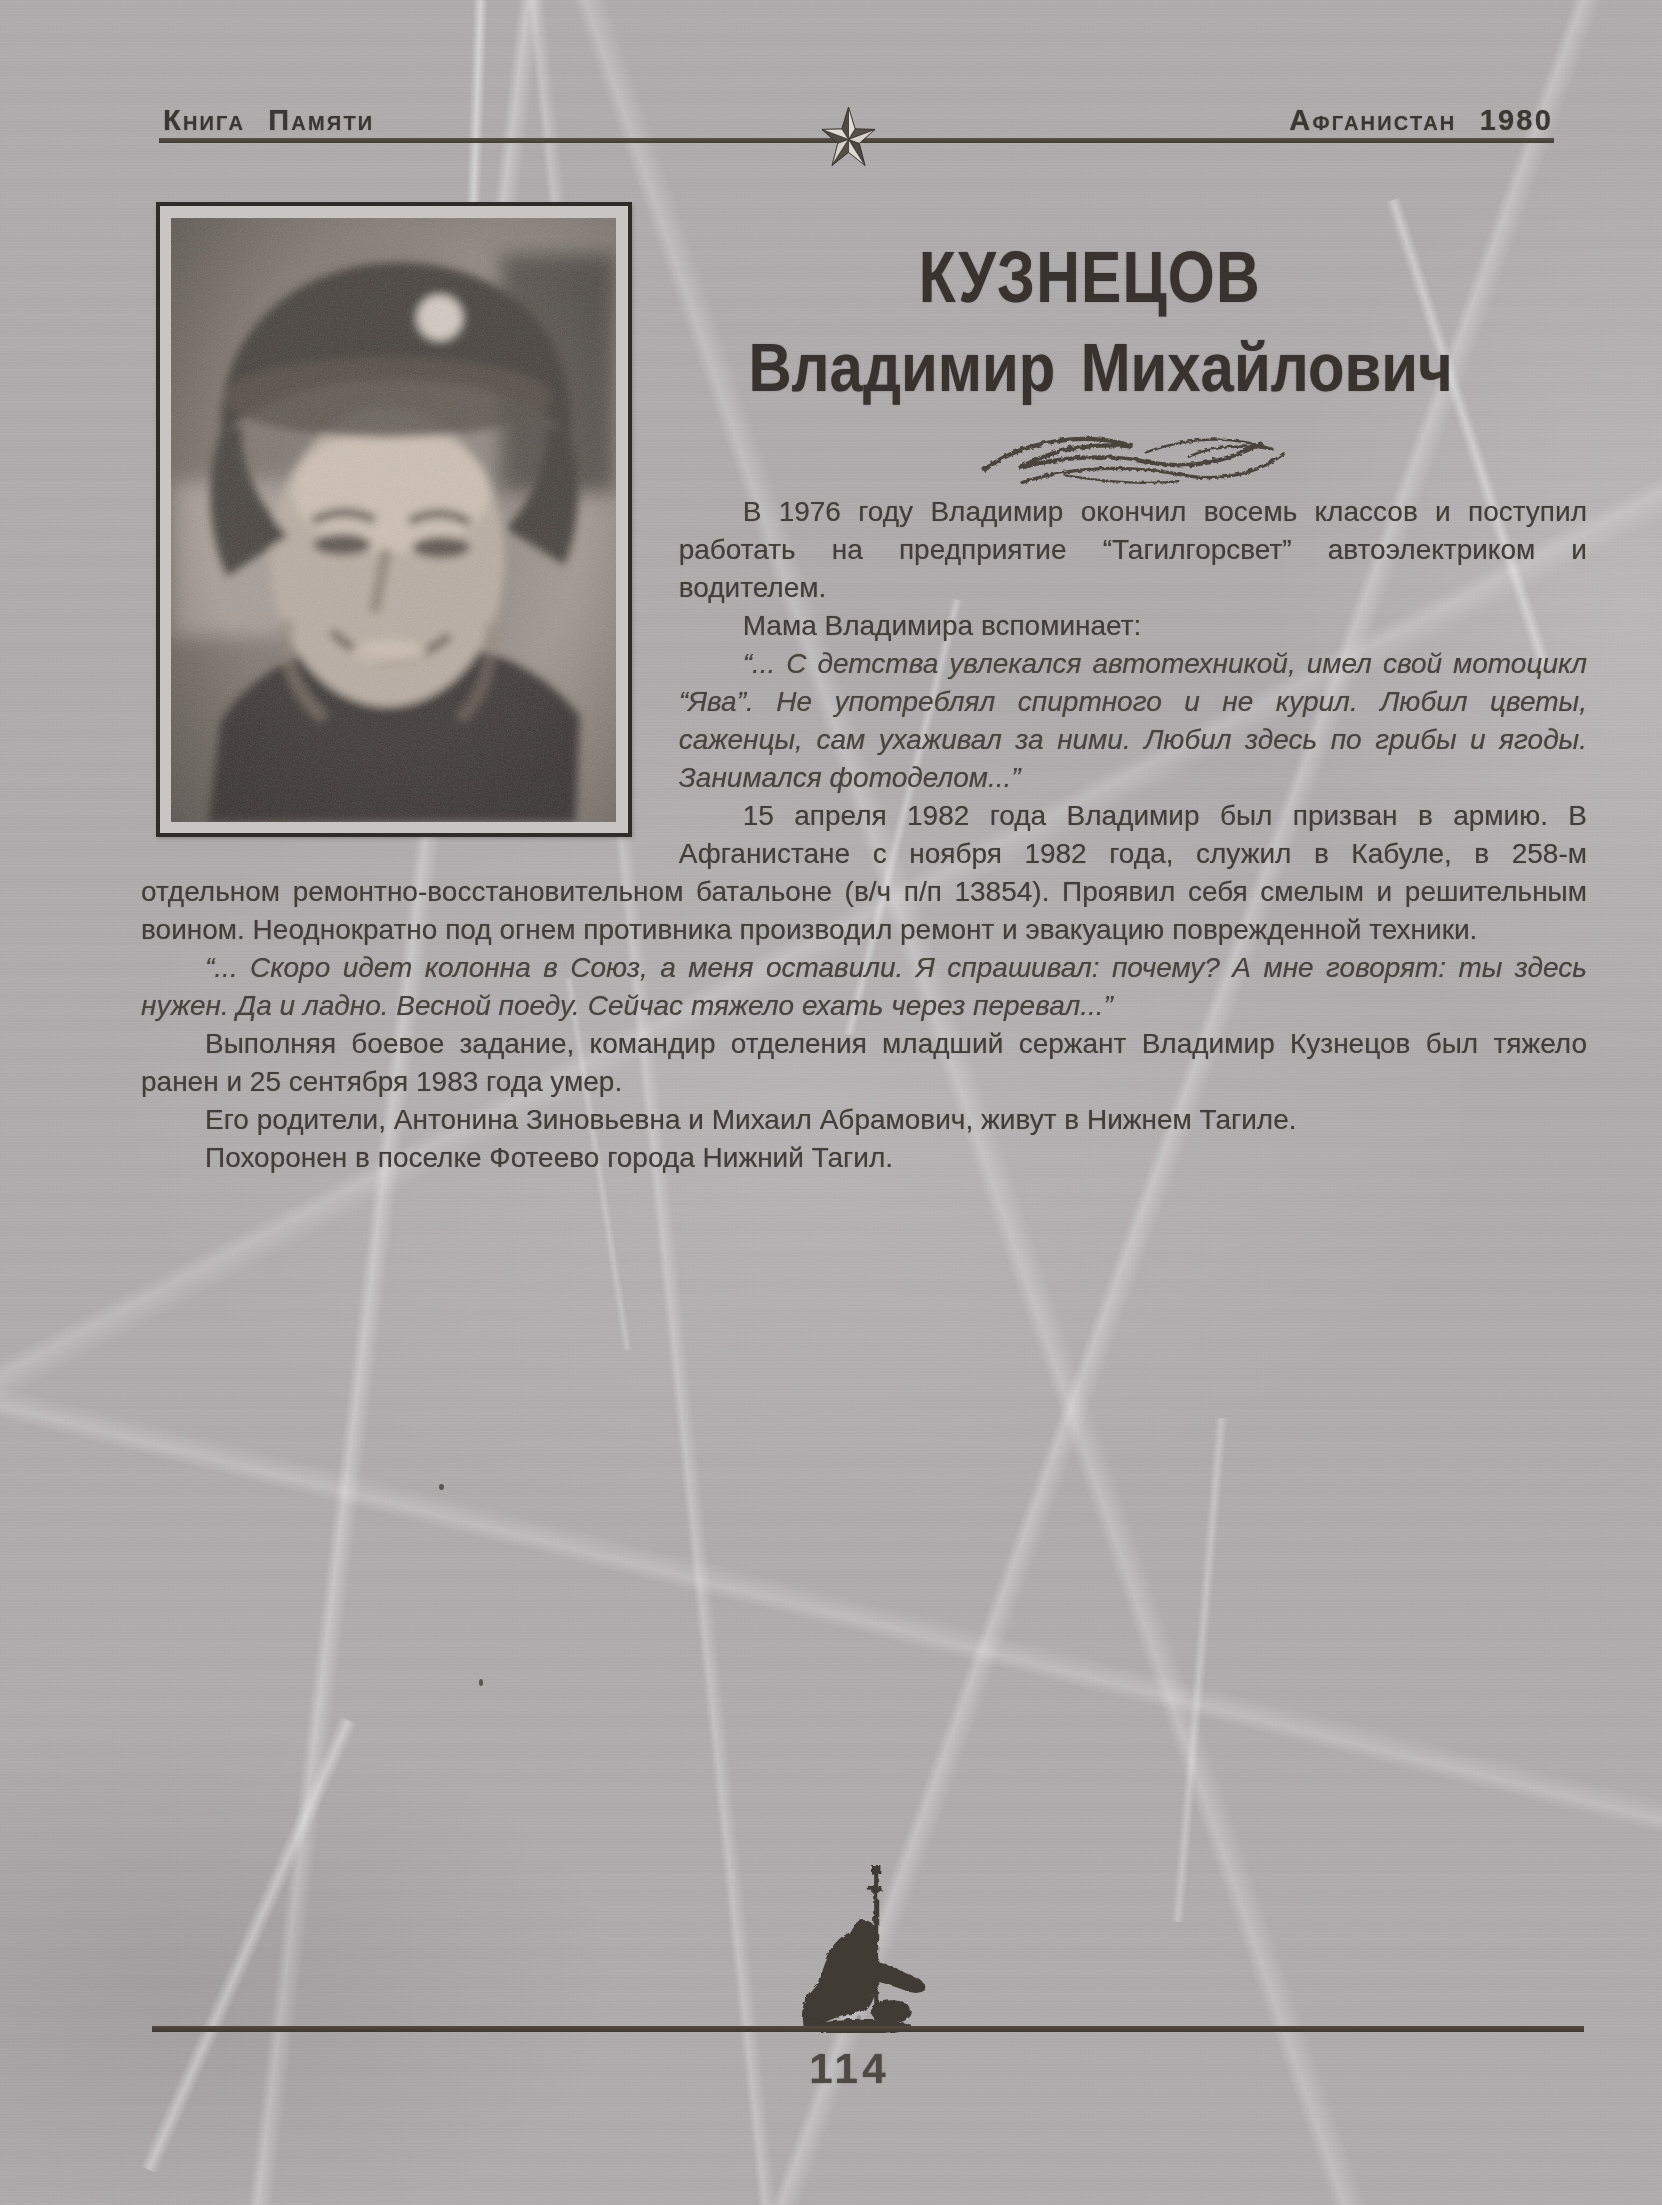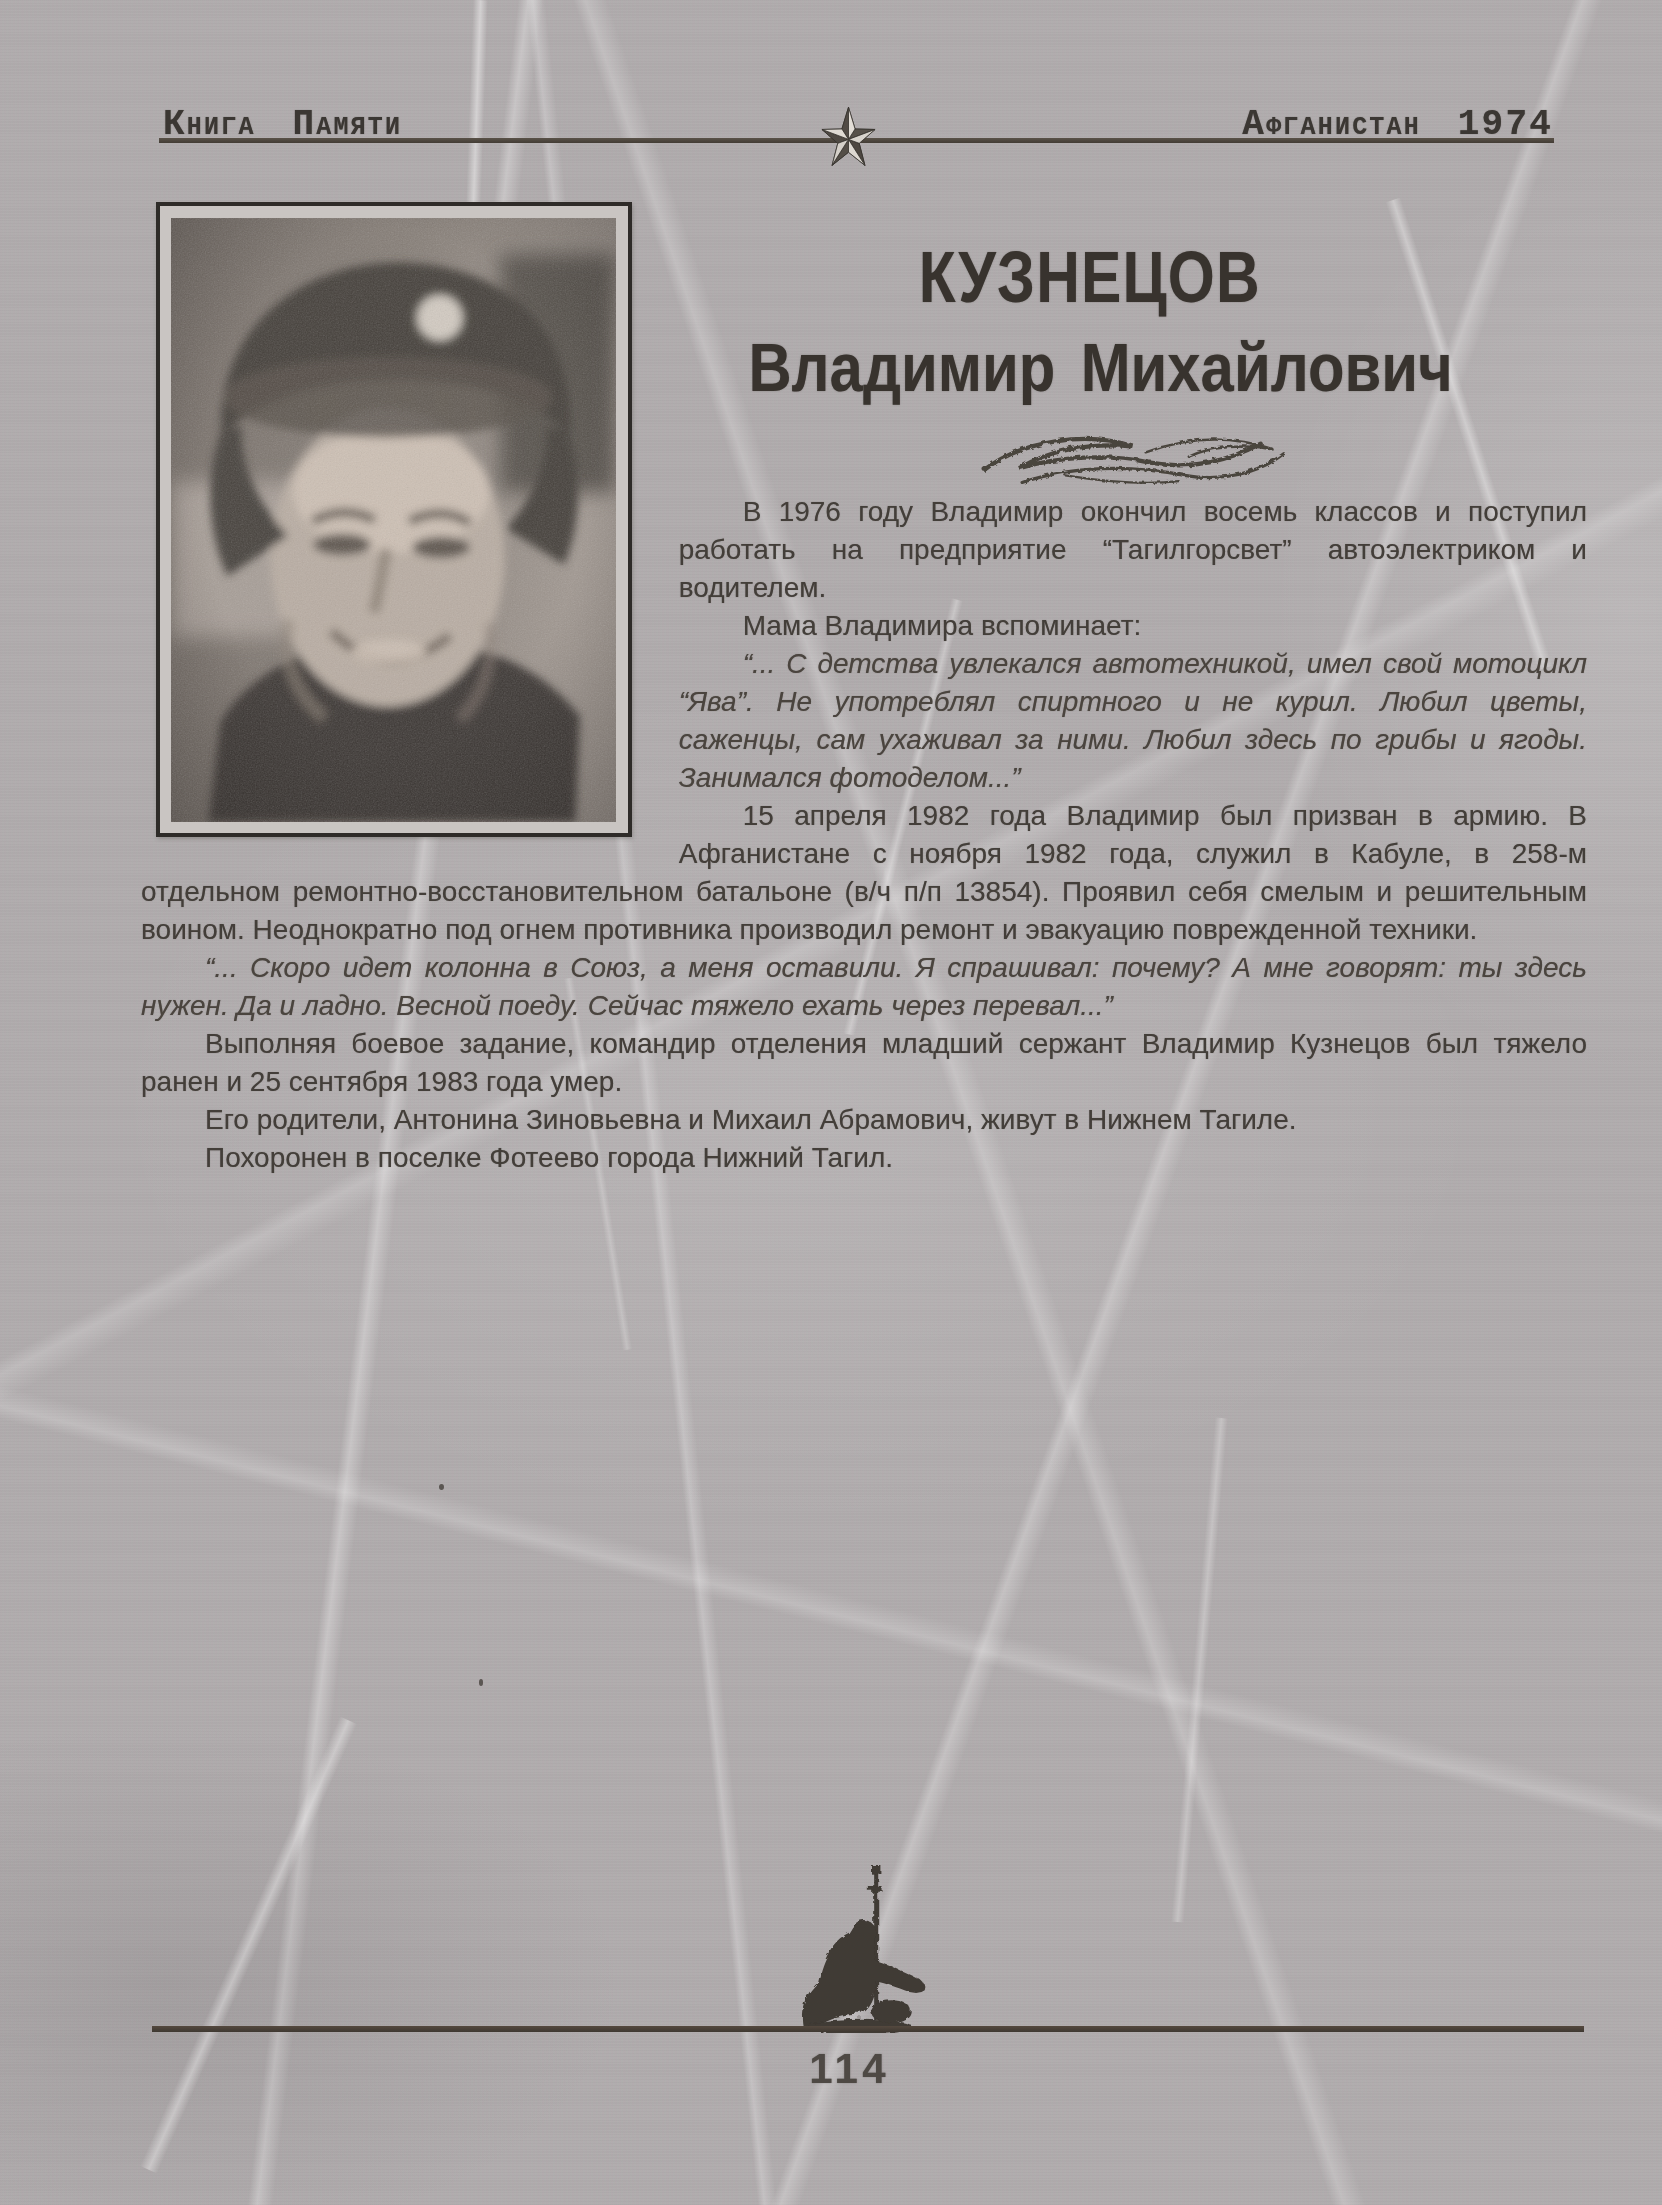--- a/index.html
+++ b/index.html
@@ -30,24 +30,23 @@
   .c1{left:466px;top:0;width:14.5px;height:405px;transform:rotate(2deg);}
   .c2{left:897px;top:593px;width:11.6px;height:448px;transform:rotate(14deg);opacity:.7;}
   .c3{left:1461px;top:188px;width:16px;height:492px;transform:rotate(-18deg);opacity:.8;}
   .c4{left:239px;top:1699px;width:19px;height:492px;transform:rotate(24deg);opacity:.8;}
   .c5{left:1193px;top:1417px;width:13px;height:506px;transform:rotate(5deg);opacity:.6;}
   .c6{left:593px;top:976px;width:10px;height:376px;transform:rotate(-9deg);opacity:.5;}
 
   
   .hdr-text{
     position:absolute;top:104px;
-    font-size:36px;font-weight:bold;letter-spacing:2.2px;word-spacing:13px;
+    font-size:29px;font-weight:bold;letter-spacing:2.2px;word-spacing:13px;
     font-variant:small-caps;color:#3b3733;
     text-shadow:0 0 1.1px rgba(60,55,50,.55);
-    font-family:Liberation Mono, monospace;
   }
   .hdr-left{left:163px;}
   .hdr-right{right:110px;}
   .hdr-rule{position:absolute;left:159px;top:138px;width:1395px;height:5px;
     background:linear-gradient(to bottom,#5a5248,#433d36);}
   .hdr-star{position:absolute;left:816px;top:104px;}
 
   
   .content{position:absolute;left:141px;top:195px;width:1446px;}
   .photo-frame{
@@ -100,21 +99,21 @@
 <div class="page">
 
   <div class="crease c1"></div>
   <div class="crease c2"></div>
   <div class="crease c3"></div>
   <div class="crease c4"></div>
   <div class="crease c5"></div>
   <div class="crease c6"></div>
 
   <div class="hdr-text hdr-left">Книга Памяти</div>
-  <div class="hdr-text hdr-right">Афганистан 1974</div>
+  <div class="hdr-text hdr-right">Афганистан 1980</div>
   <div class="hdr-rule"></div>
   <svg class="hdr-star" width="65" height="67" viewBox="0 0 100 125">
     <g stroke="#36322d" stroke-width="1.5" stroke-linejoin="round">
       <polygon points="50,6 62.3,46.6 99.5,47.5 70,73.4 80.6,114.5 50,90 19.4,114.5 30,73.4 0.5,47.5 37.7,46.6" fill="#8a847e"></polygon>
       <polygon points="50,6 37.7,46.6 50,66" fill="#514b45"></polygon>
       <polygon points="99.5,47.5 62.3,46.6 50,66" fill="#57514a"></polygon>
       <polygon points="80.6,114.5 70,73.4 50,66" fill="#4d4741"></polygon>
       <polygon points="19.4,114.5 50,90 50,66" fill="#544e47"></polygon>
       <polygon points="0.5,47.5 30,73.4 50,66" fill="#504a44"></polygon>
       <polygon points="50,6 62.3,46.6 50,66" fill="#e2ddd6"></polygon>

